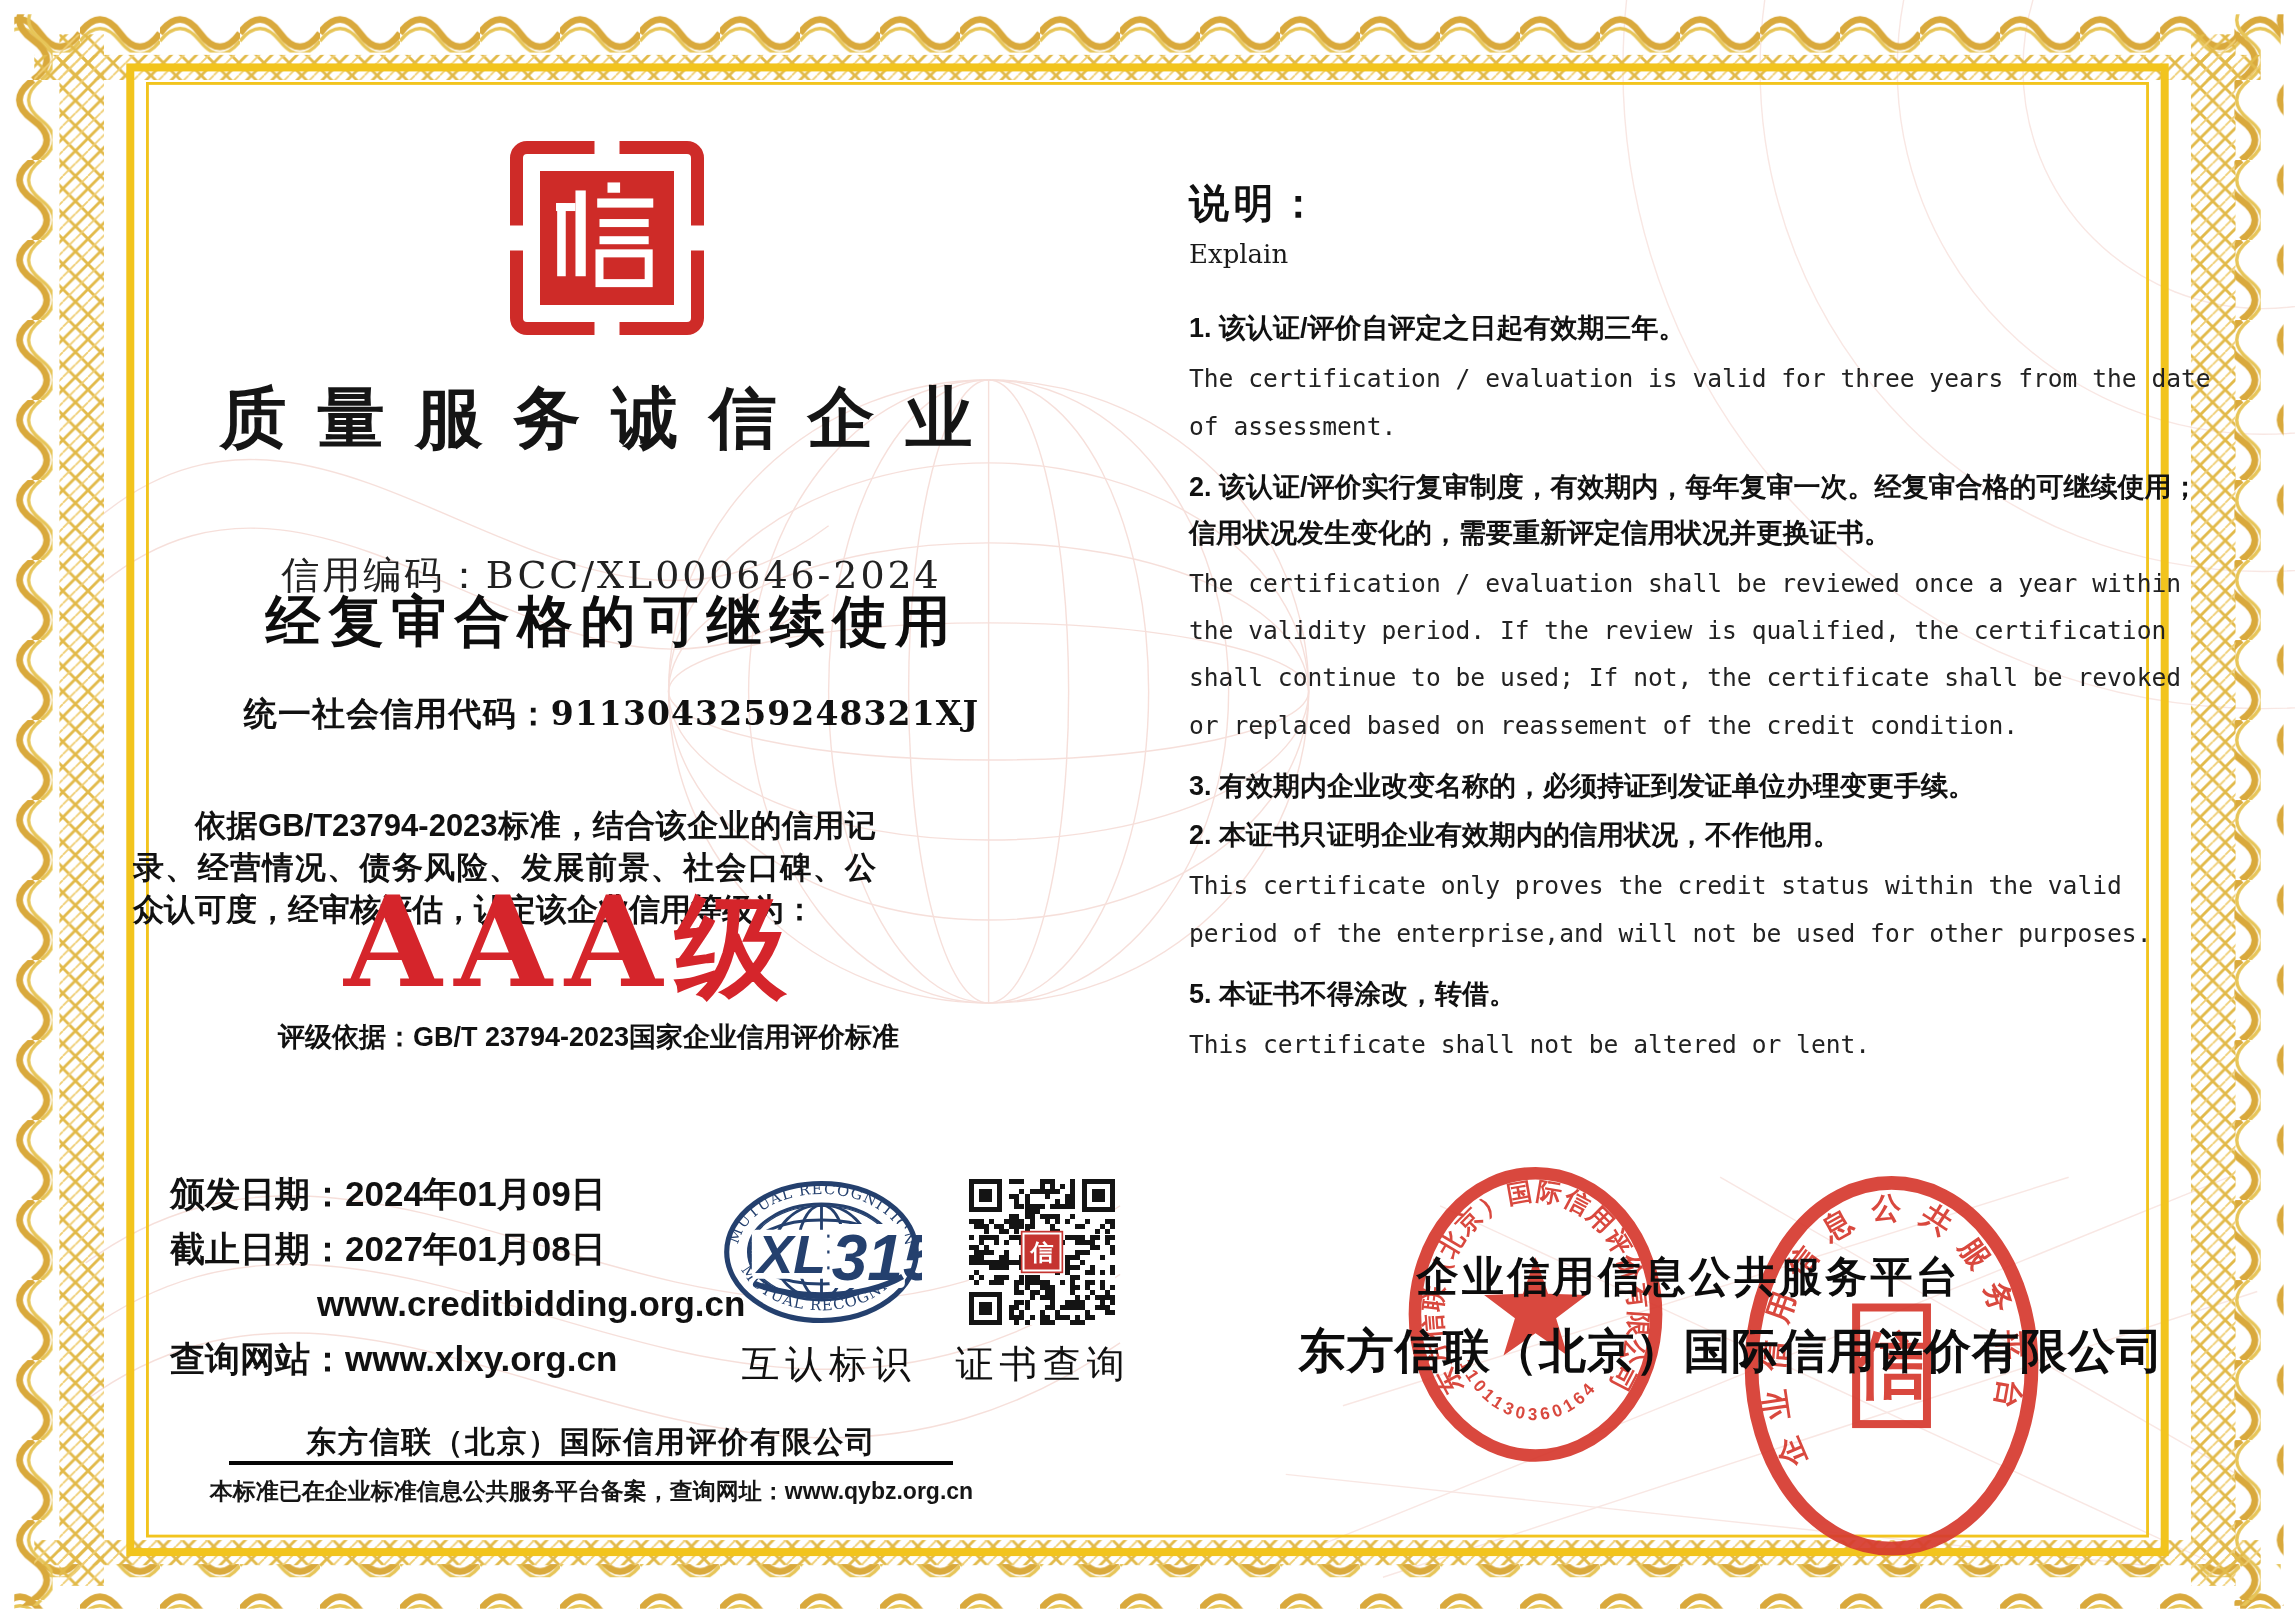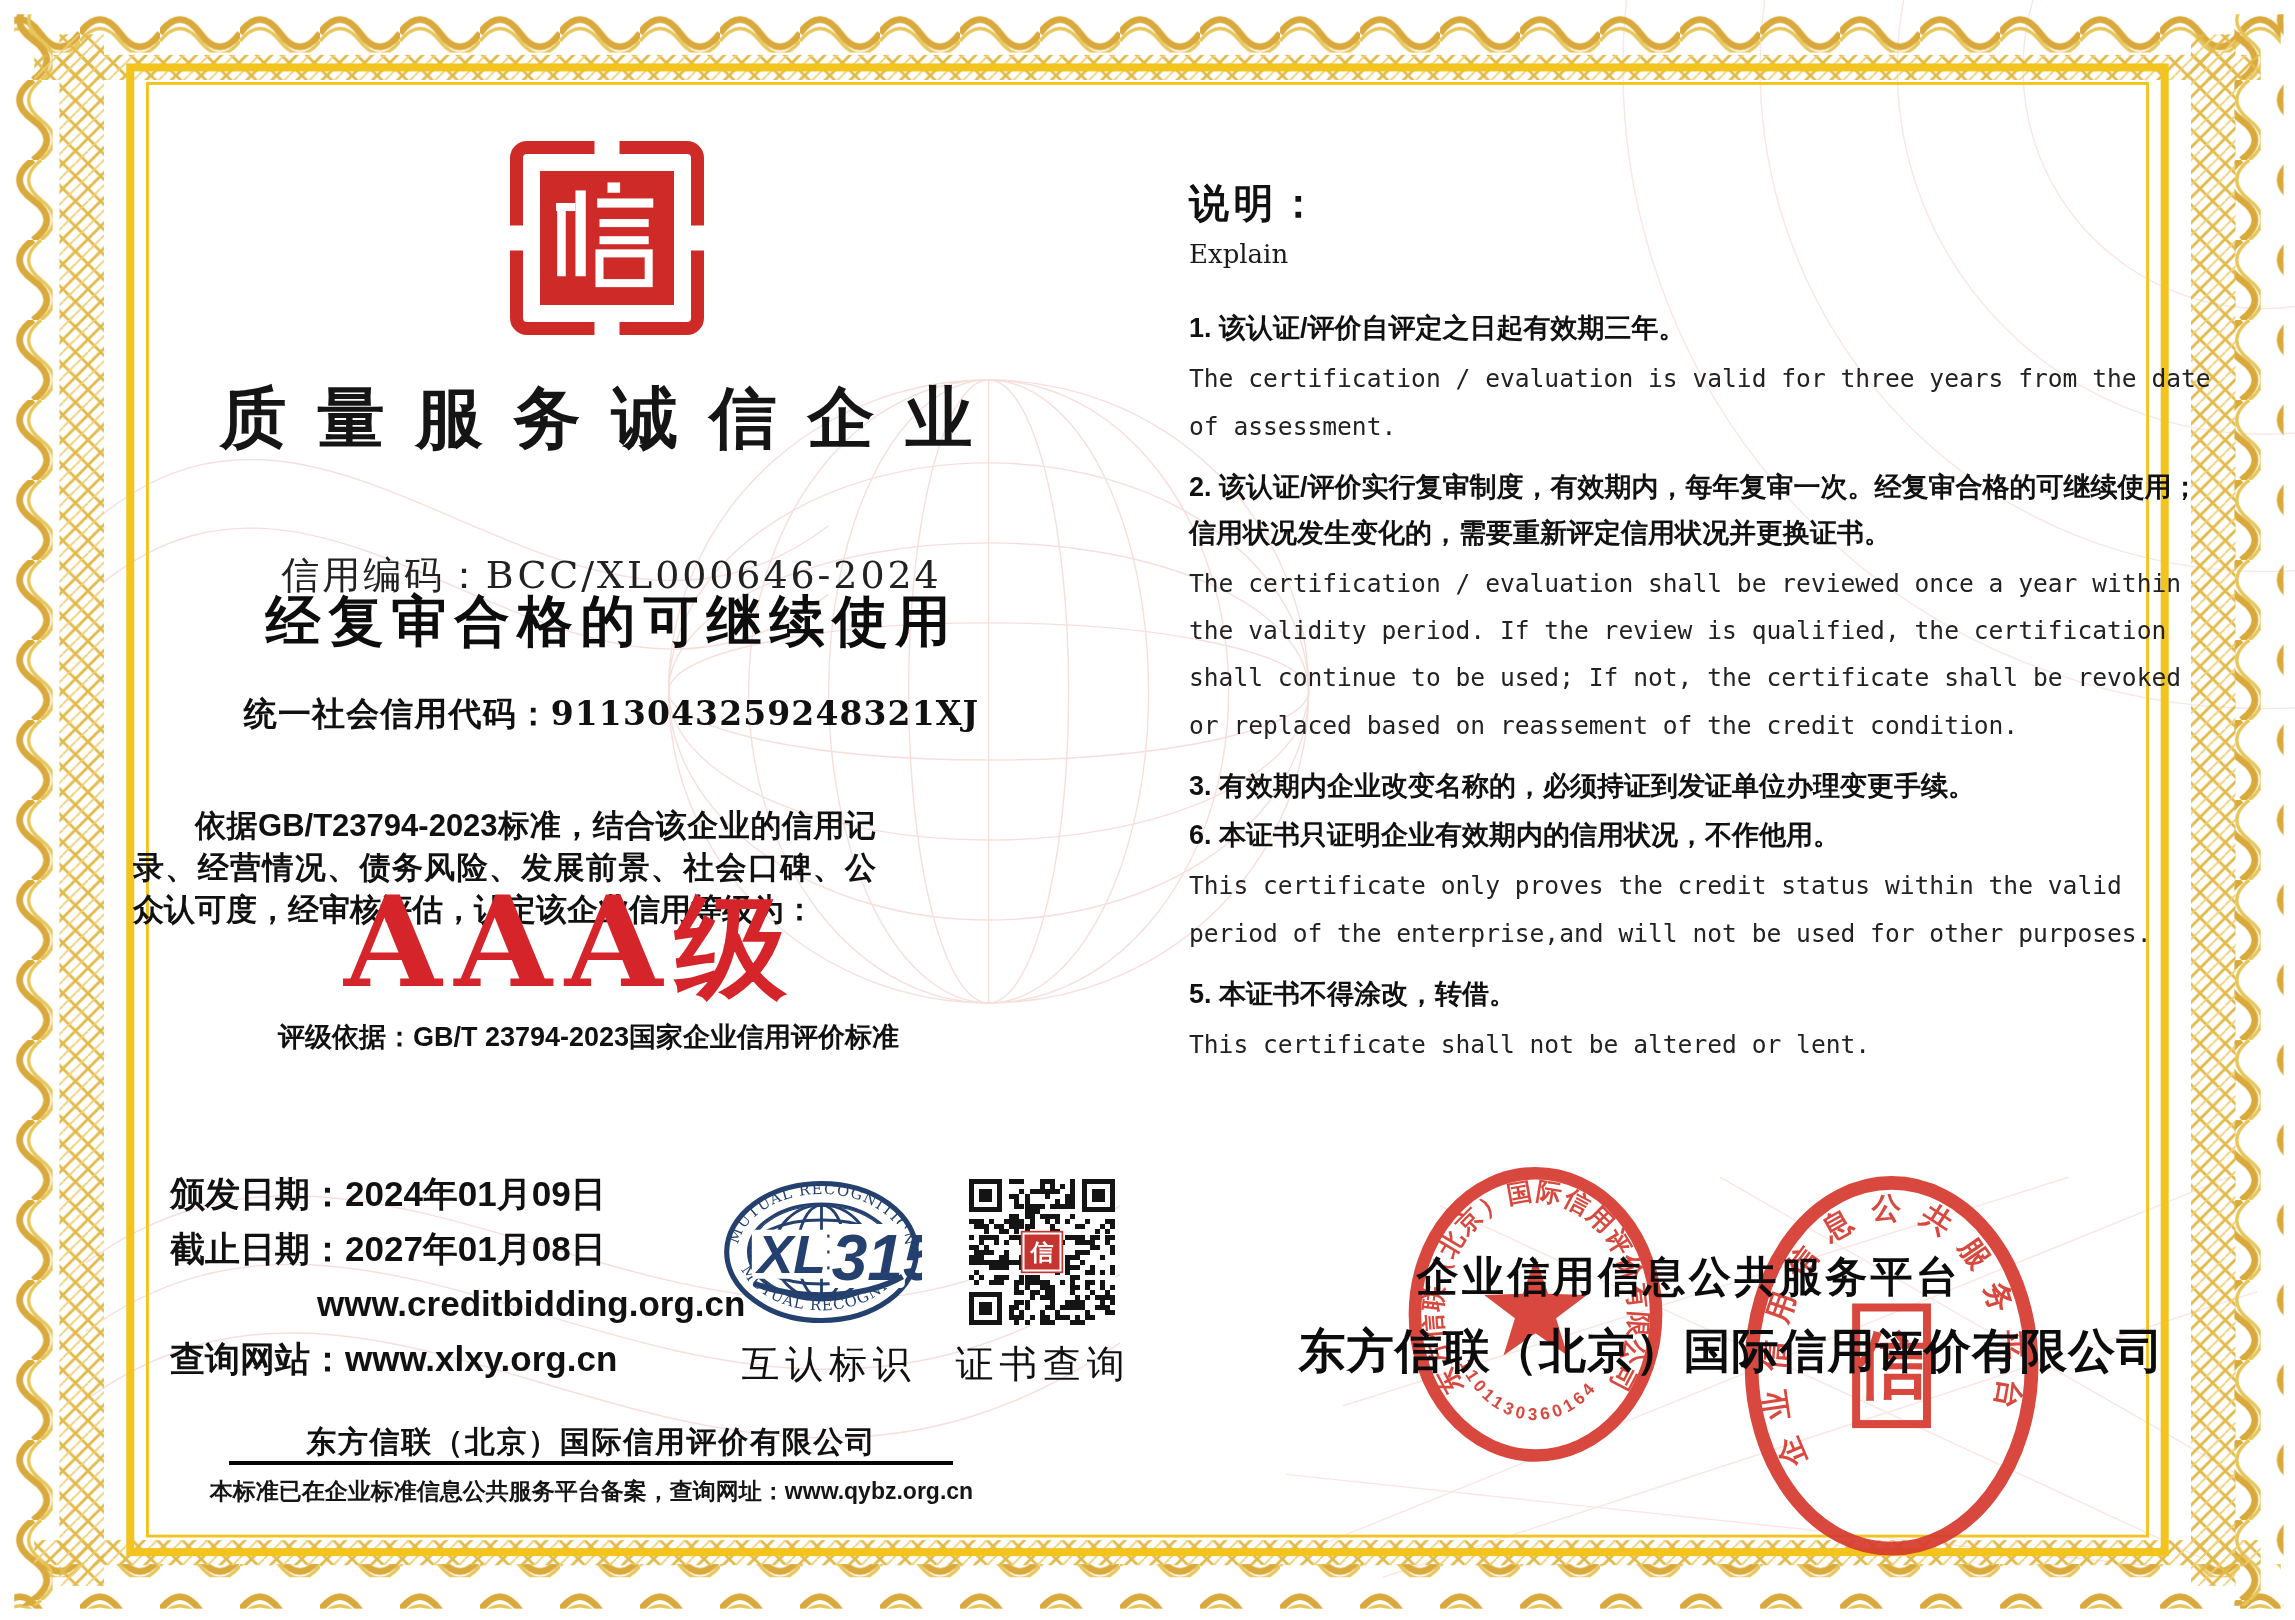--- a/index.html
+++ b/index.html
@@ -521,21 +521,21 @@
 
   <div class="abs explain z3">
     <div class="explain-h-cn">说明：</div>
     <div class="explain-h-en">Explain</div>
     <div class="explain-items">
       <p class="ex-cn">1. 该认证/评价自评定之日起有效期三年。</p>
       <p class="ex-en mono">The certification / evaluation is valid for three years from the date of assessment.</p>
       <p class="ex-cn">2. 该认证/评价实行复审制度，有效期内，每年复审一次。经复审合格的可继续使用；信用状况发生变化的，需要重新评定信用状况并更换证书。</p>
       <p class="ex-en mono">The certification / evaluation shall be reviewed once a year within the validity period. If the review is qualified,  the certification shall continue to be used; If not, the certificate shall be revoked or replaced based on reassement of the credit condition.</p>
       <p class="ex-cn">3. 有效期内企业改变名称的，必须持证到发证单位办理变更手续。</p>
-      <p class="ex-cn">6. 本证书只证明企业有效期内的信用状况，不作他用。</p>
+      <p class="ex-cn">2. 本证书只证明企业有效期内的信用状况，不作他用。</p>
       <p class="ex-en mono">This certificate only proves the credit status within the valid period of the enterprise,and will not be used for other purposes.</p>
       <p class="ex-cn">5. 本证书不得涂改，转借。</p>
       <p class="ex-en mono">This certificate shall not be altered or lent.</p>
     </div>
   </div>
 
   <div class="abs ctr serif fr-line1 z3">企业信用信息公共服务平台</div>
   <div class="abs ctr serif fr-line2 z3">东方信联（北京）国际信用评价有限公司</div>
 
 </div>

